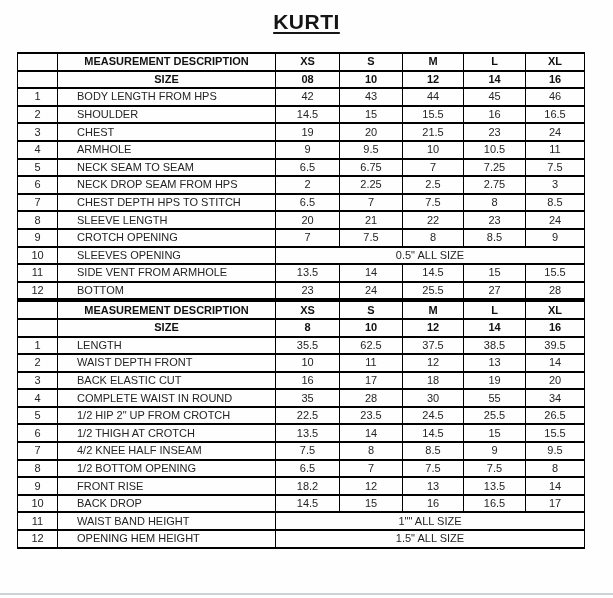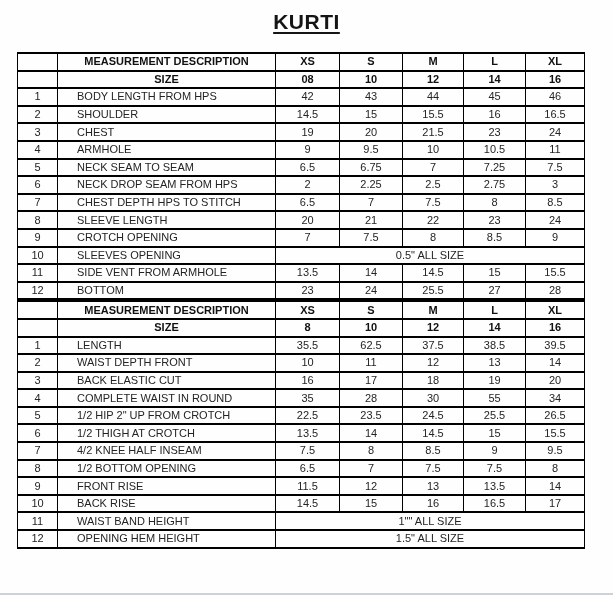--- a/index.html
+++ b/index.html
@@ -319,29 +319,29 @@
             <td class="label-cell">1/2 BOTTOM OPENING</td>
             <td>6.5</td>
             <td>7</td>
             <td>7.5</td>
             <td>7.5</td>
             <td>8</td>
           </tr>
           <tr class="measurement-row">
             <td>9</td>
             <td class="label-cell">FRONT RISE</td>
-            <td>11.5</td>
+            <td>18.2</td>
             <td>12</td>
             <td>13</td>
             <td>13.5</td>
             <td>14</td>
           </tr>
           <tr class="measurement-row">
             <td>10</td>
-            <td class="label-cell">BACK RISE</td>
+            <td class="label-cell">BACK DROP</td>
             <td>14.5</td>
             <td>15</td>
             <td>16</td>
             <td>16.5</td>
             <td>17</td>
           </tr>
           <tr class="measurement-row">
             <td>11</td>
             <td class="label-cell">WAIST BAND HEIGHT</td>
             <td colspan="5">1"" ALL SIZE</td>

